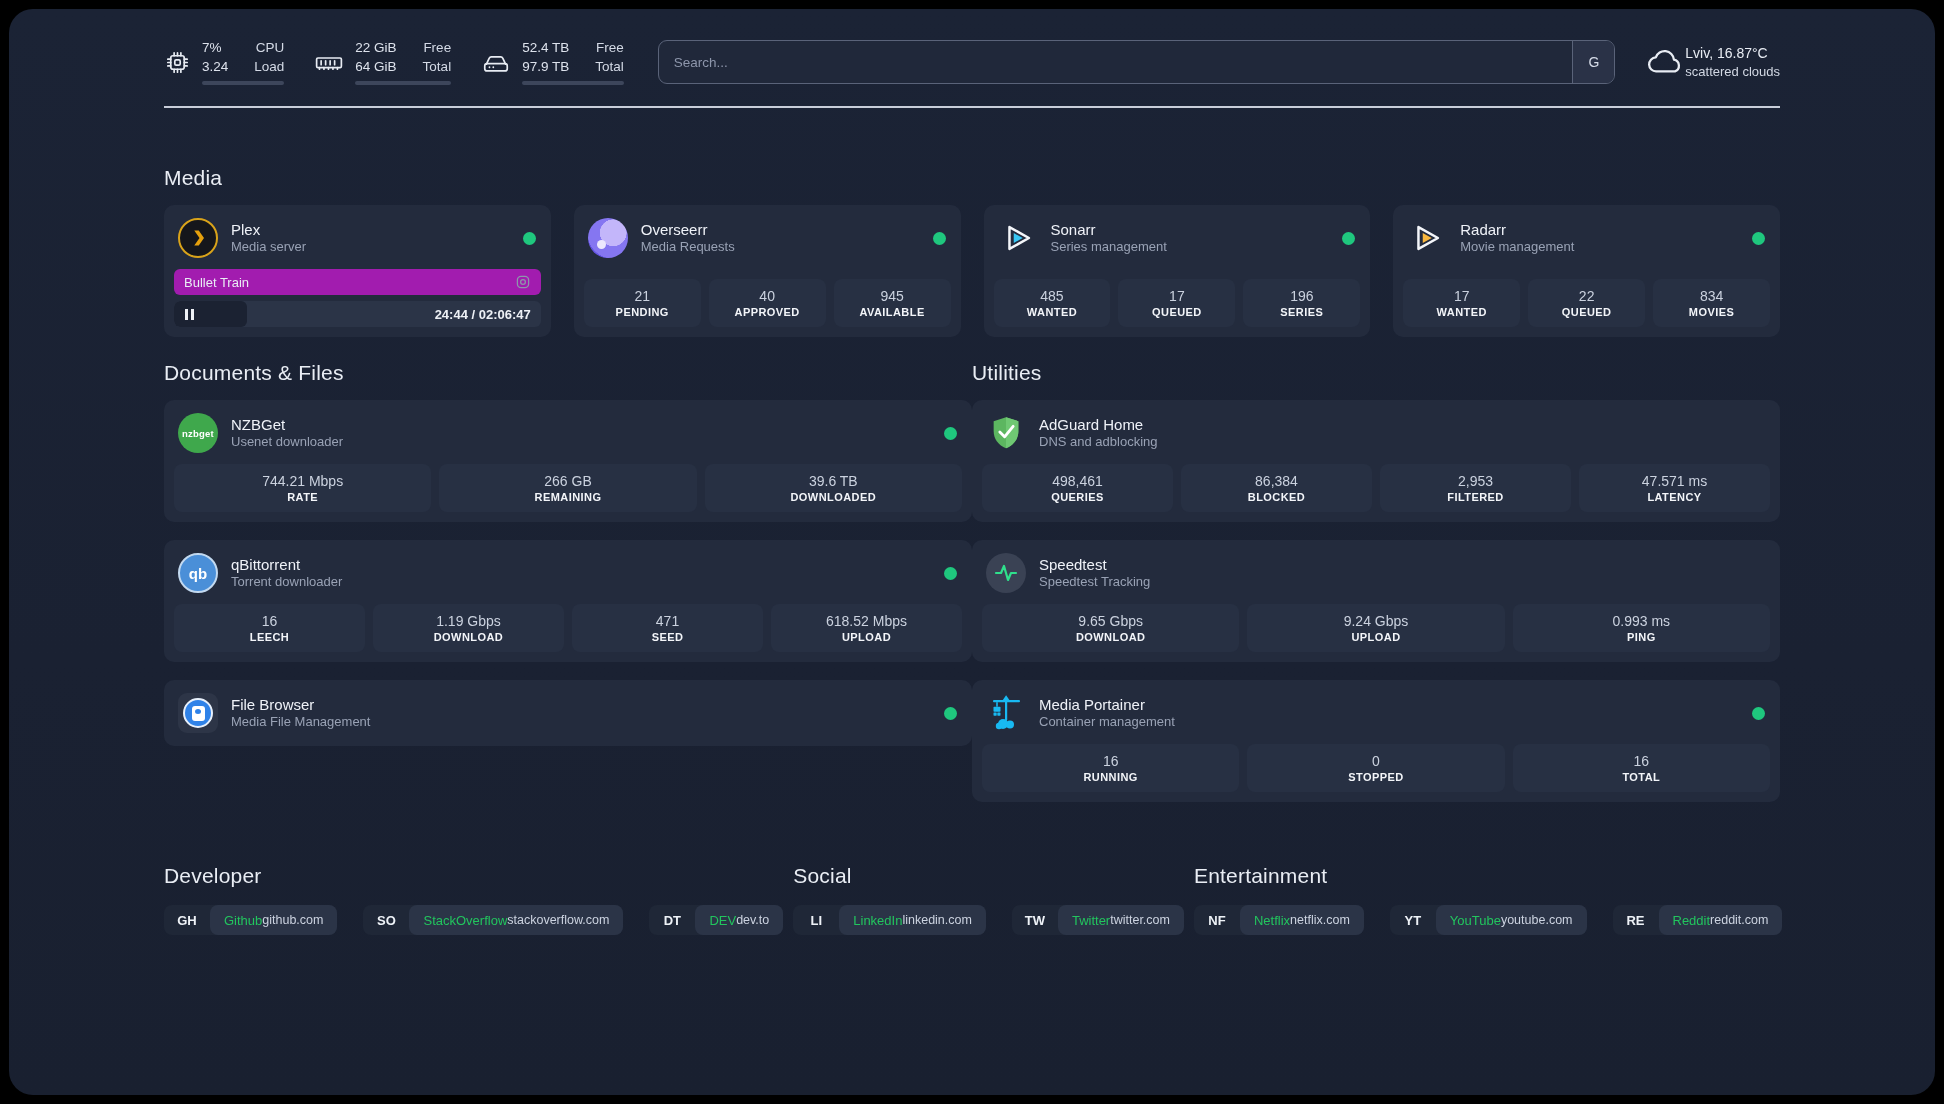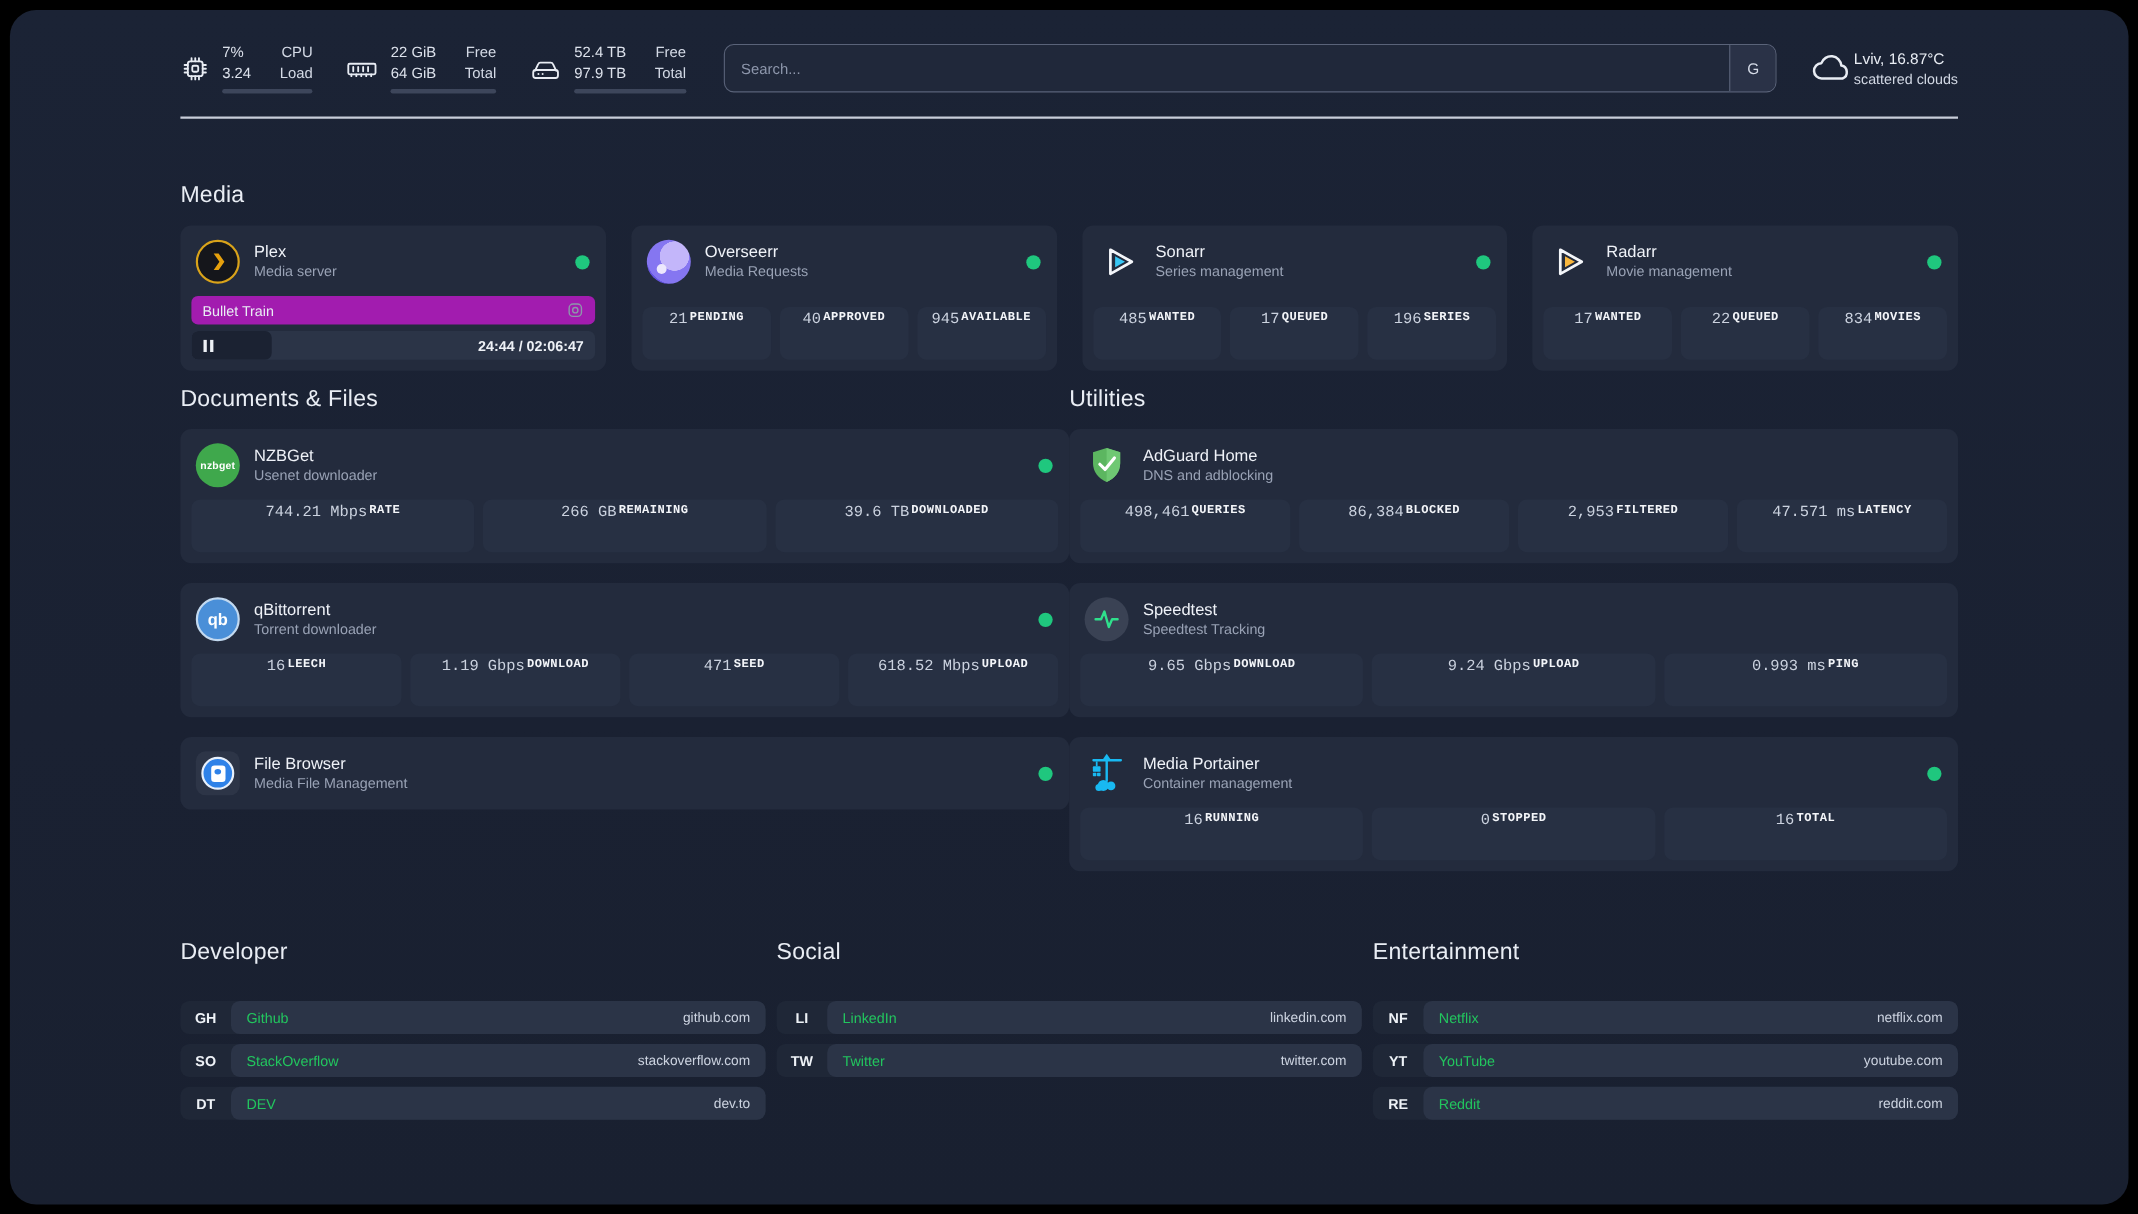--- a/index.html
+++ b/index.html
@@ -56,41 +56,41 @@
   .card { background:#232b3d; border-radius:10px; padding:10px; display:flex; flex-direction:column; }
   .card-header { display:flex; align-items:center; gap:13px; padding:3px 5px 11px 4px; }
   .icon40 { width:40px; height:40px; flex:none; display:flex; align-items:center; justify-content:center; }
   .svc-text { min-width:0; }
   .svc-name { font-size:15px; font-weight:500; color:#eff2f8; line-height:1.25; white-space:nowrap; }
   .svc-desc { font-size:13px; color:#99a2b5; line-height:1.25; white-space:nowrap; }
   .dot { width:13px; height:13px; border-radius:50%; background:#1fc77e; margin-left:auto; flex:none; }
 
   .stats-row { display:flex; gap:8px; margin-top:auto; }
   .stat { flex:1; background:#273043; border-radius:8px; min-height:48px;
-          display:flex; flex-direction:row; align-items:flex-start; justify-content:center; gap:2px; padding:4px 2px;font-family:Liberation Mono, monospace; }
+          display:flex; flex-direction:column; align-items:center; justify-content:center; gap:2px; padding:4px 2px; }
   .stat-value { font-size:14px; color:#cbd2df; white-space:nowrap; }
   .stat-label { font-size:11px; font-weight:700; color:#f3f5f9; letter-spacing:.04em; white-space:nowrap; }
 
   
   .np-title { height:26px; background:#a21caf; border-radius:6px; display:flex; align-items:center;
               padding:0 10px; margin-bottom:6px; }
   .np-title .t { font-size:13px; font-weight:500; color:#e9edf4; }
   .np-progress { height:26px; background:#2b3447; border-radius:6px; position:relative; display:flex; align-items:center; overflow:hidden; }
   .np-elapsed { position:absolute; left:0; top:0; bottom:0; background:#1b2232; border-radius:6px;
                 display:flex; align-items:center; padding-left:11px; }
   .pause-glyph { width:9px; height:11px; border-left:3px solid #eef1f6; border-right:3px solid #eef1f6; }
   .np-time { margin-left:auto; padding-right:10px; font-size:13px; font-weight:600; color:#eef1f6; position:relative; }
 
   
-  .two-col { margin-top:14px; display:grid; grid-template-columns:1fr 1fr; align-items:start; }
+  .two-col { margin-top:24px; display:grid; grid-template-columns:1fr 1fr; align-items:start; }
   .col-stack { margin-top:15px; display:flex; flex-direction:column; gap:18px; }
 
   
   .bookmarks { margin-top:62px; display:grid; grid-template-columns:repeat(3,1fr); gap:10px; align-items:start; }
-  .bm-rows { margin-top:32px; display:flex; flex-direction:column; gap:9px; }
+  .bm-rows { margin-top:17px; display:flex; flex-direction:row; gap:26px; }
   .bm-row { display:flex; height:30px; background:#1f2737; border-radius:8px; align-items:stretch; }
   .bm-abbr { width:46px; flex:none; display:flex; align-items:center; justify-content:center;
              font-size:13px; font-weight:600; color:#eef2f7; }
   .bm-bar { flex:1; background:#2b3447; border-radius:8px; display:flex; align-items:center; padding:0 14px; }
   .bm-name { font-size:13px; color:#22c55e; }
   .bm-url { margin-left:auto; font-size:12.5px; color:#ccd3e0; }
 
   
   .plex-badge { width:40px; height:40px; border-radius:50%; background:#15161b; border:2.5px solid #d9a31a;
                 display:flex; align-items:center; justify-content:center; }

